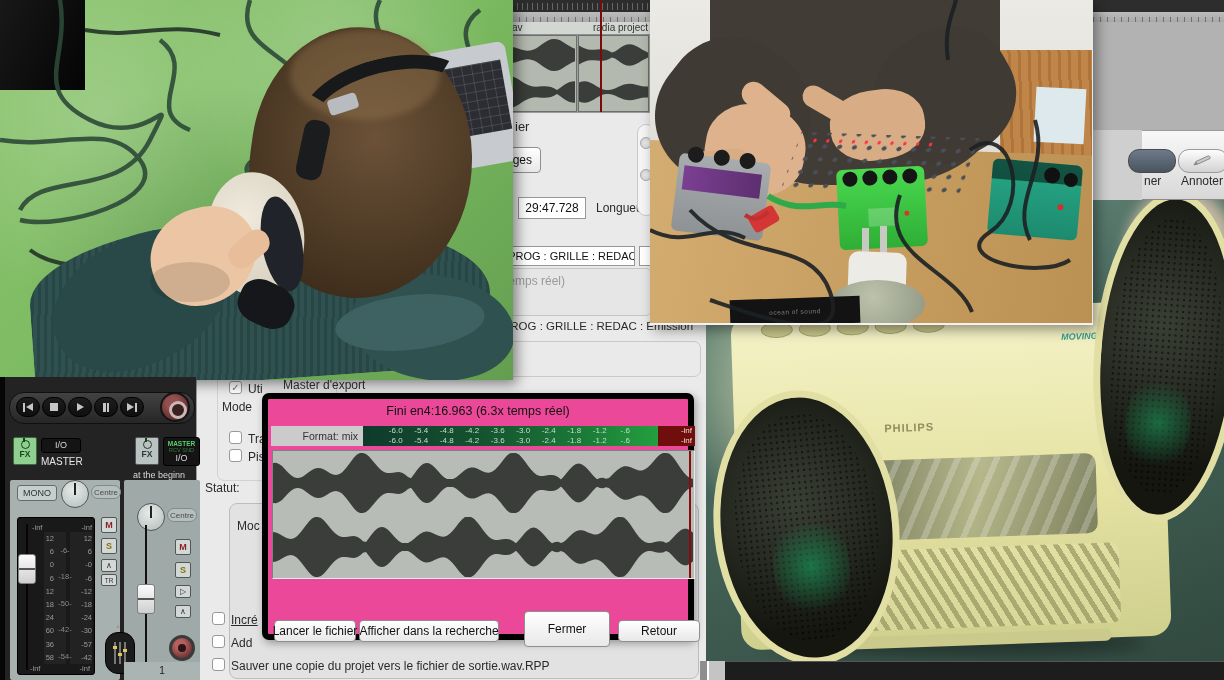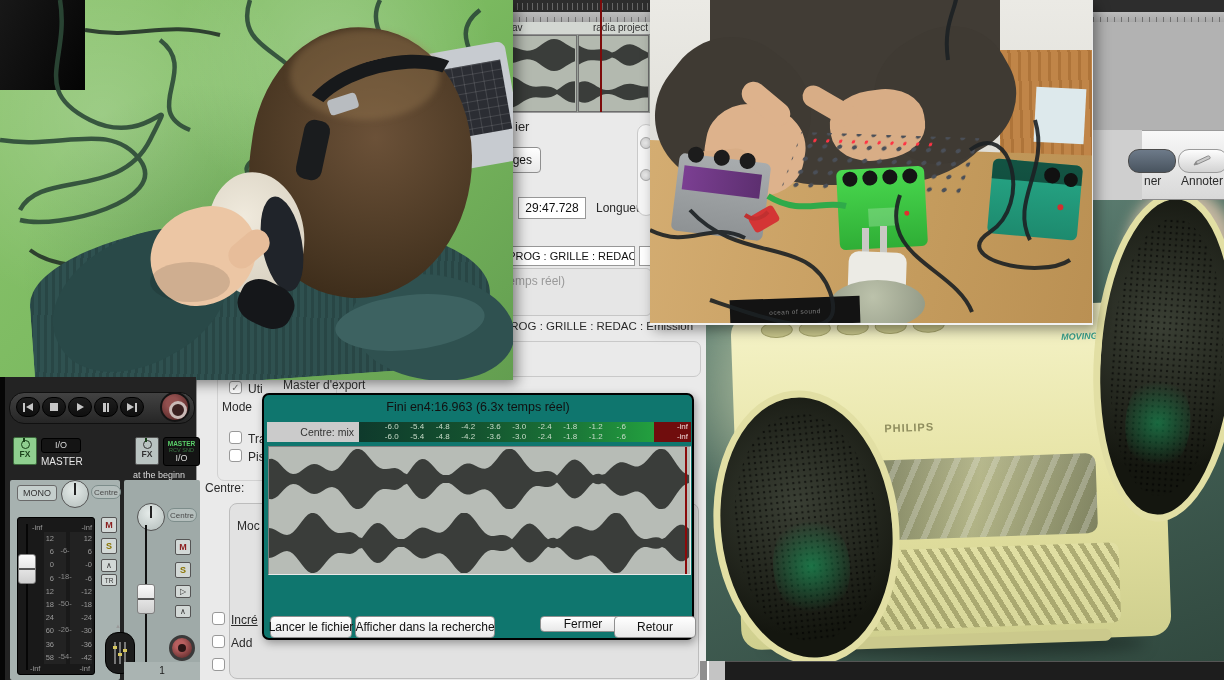--- a/index.html
+++ b/index.html
@@ -22,21 +22,21 @@
   .cap-dark{background:linear-gradient(#6d7a89,#49545f);border-color:#4a4a4a;}
   .cap-light{background:linear-gradient(#fdfdfd,#d2d2d2);}
   .pv-label{font-size:12px;color:#2a2a2a;}
   
   .dialog{left:196px;top:112px;width:516px;height:568px;background:#eaeaea;border-left:1px solid #9b9b9b;border-top:1px solid #9b9b9b;box-sizing:border-box;}
   .dlg-text{font-size:12px;color:#2a2a2a;white-space:nowrap;}
   .field{background:#fff;border:1px solid #979797;box-sizing:border-box;font-size:11px;color:#111;white-space:nowrap;overflow:hidden;}
   .btn{background:linear-gradient(#ffffff,#e8e8e8);border:1px solid #8f8f8f;border-radius:4px;font-size:12px;color:#111;display:flex;align-items:center;justify-content:center;white-space:nowrap;box-sizing:border-box;}
   .gbox{border:1px solid #c9c9c9;border-radius:7px;box-sizing:border-box;}
   .cb{width:13px;height:13px;background:#fff;border:1px solid #999;border-radius:3px;box-sizing:border-box;font-size:10px;line-height:11px;text-align:center;color:#777;}
-  .status-panel{left:262px;top:393px;width:432px;height:247px;background:#0f766e;border:2px solid #000000;border-radius:7px;box-shadow:2px 3px 9px rgba(0,0,0,.35);box-sizing:border-box;}
+  .status-panel{left:262px;top:393px;width:432px;height:247px;background:#ec4899;border:6px solid #000000;border-radius:7px;box-shadow:2px 3px 9px rgba(0,0,0,.35);box-sizing:border-box;}
   .meter{display:flex;height:20px;overflow:hidden;}
   .m-label{width:92px;background:#cbcbcb;font-size:10.5px;color:#333;text-align:right;line-height:20px;padding-right:5px;box-sizing:border-box;}
   .m-green{flex:1;background:linear-gradient(90deg,#0f3a2c,#14532f 40%,#1b7a38 75%,#23a03f);display:flex;flex-direction:column;}
   .m-row{flex:1;display:flex;padding:0 20px;}
   .m-row span{flex:1;text-align:center;font-size:8px;line-height:10px;color:#c8dcca;}
   .m-red{width:37px;background:#700d0d;display:flex;flex-direction:column;align-items:flex-end;padding-right:3px;box-sizing:border-box;}
   .m-red span{font-size:8px;line-height:10px;color:#f0d8d8;}
   .wavebox{background:#b7bcb6;border-top:1px solid #7f7f7f;border-left:1px solid #7f7f7f;border-bottom:1px solid #e9e9e9;border-right:1px solid #e9e9e9;box-sizing:border-box;}
   
   .mixer{left:0;top:377px;width:196px;height:303px;background:#232323;border-left:5px solid #060606;box-sizing:border-box;}
@@ -136,41 +136,42 @@
     <div class="abs gbox" style="left:294px;top:228px;width:210px;height:36px;"></div>
     <div class="abs gbox" style="left:20px;top:258px;width:120px;height:110px;border-color:#d2d2d2;"></div>
 
     <div class="abs cb" style="left:32px;top:268px;"><span>✓</span></div>
     <div class="abs dlg-text" style="left:51px;top:269px;">Uti</div>
     <div class="abs dlg-text" style="left:25px;top:287px;">Mode</div>
     <div class="abs cb" style="left:32px;top:318px;"></div>
     <div class="abs dlg-text" style="left:51px;top:319px;">Tra</div>
     <div class="abs cb" style="left:32px;top:336px;"></div>
     <div class="abs dlg-text" style="left:51px;top:337px;">Pis</div>
-    <div class="abs dlg-text" style="left:8px;top:368px;">Centre:</div>
+    <div class="abs dlg-text" style="left:8px;top:368px;">Statut:</div>
     <div class="abs" style="left:32px;top:390px;width:470px;height:176px;background:#e2e2e2;border:1px solid #bdbdbd;border-radius:8px;box-sizing:border-box;"></div>
     <div class="abs dlg-text" style="left:40px;top:406px;">Moc</div>
 
     <div class="abs cb" style="left:15px;top:499px;"></div>
     <div class="abs dlg-text" style="left:34px;top:500px;text-decoration:underline;">Incré</div>
     <div class="abs cb" style="left:15px;top:522px;"></div>
     <div class="abs dlg-text" style="left:34px;top:523px;">Add</div>
     <div class="abs cb" style="left:15px;top:545px;"></div>
+    <div class="abs dlg-text" style="left:34px;top:546px;">Sauver une copie du projet vers le fichier de sortie.wav.RPP</div>
   </div>
 
   <div class="abs knobstrip">
     <div class="abs ks-circle" style="left:2px;top:12px;"></div>
     <div class="abs ks-circle" style="left:2px;top:44px;"></div>
   </div>
 
   <div class="abs dlg-text" style="left:283px;top:378px;color:#333;">Master d'export</div>
   <div class="abs status-panel">
     <div class="abs" style="left:0;top:5px;width:100%;text-align:center;font-size:12.5px;color:#111;">Fini en4:16.963 (6.3x temps réel)</div>
     <div class="abs meter" style="left:3px;top:27px;width:424px;">
-      <div class="m-label">Centre: mix</div>
+      <div class="m-label">Format: mix</div>
       <div class="m-green">
         <div class="m-row">
             <span>-6.0</span>
             <span>-5.4</span>
             <span>-4.8</span>
             <span>-4.2</span>
             <span>-3.6</span>
             <span>-3.0</span>
             <span>-2.4</span>
             <span>-1.8</span>
@@ -197,21 +198,21 @@
     </div>
     <div class="abs wavebox" style="left:4px;top:51px;width:423px;height:129px;">
       <svg id="wv-main" width="421" height="127">
           <polygon points="0,12.1 3,11.7 6,12.9 9,15.1 12,18.2 15,21.4 18,24.2 21,26.2 24,27.0 27,26.7 30,25.4 33,23.3 36,21.0 39,18.9 42,17.4 45,16.9 48,17.3 51,18.6 54,20.3 57,22.2 60,23.5 63,24.0 66,23.3 69,21.4 72,18.3 75,14.5 78,10.4 81,6.6 84,3.6 87,2.0 90,2.0 93,2.9 96,5.5 99,8.9 102,12.6 105,16.1 108,19.0 111,21.0 114,22.0 117,22.1 120,21.7 123,21.3 126,21.1 129,21.7 132,23.4 135,26.0 138,27.2 141,23.2 144,19.1 147,15.6 150,13.1 153,11.9 156,12.2 159,13.9 162,16.7 165,20.0 168,23.4 171,26.2 174,28.1 177,28.1 180,28.1 183,26.4 186,24.0 189,21.4 192,19.0 195,17.3 198,16.5 201,16.6 204,17.6 207,19.1 210,20.6 213,21.6 216,21.8 219,20.8 222,18.7 225,15.6 228,11.9 231,8.0 234,4.6 237,2.2 240,2.0 243,2.0 246,3.5 249,6.7 252,10.6 255,14.8 258,18.6 261,21.8 264,23.9 267,24.9 270,25.1 273,24.6 276,24.1 279,23.9 282,24.4 285,25.9 288,28.4 291,25.2 294,21.6 297,18.0 300,15.0 303,13.1 306,12.5 309,13.4 312,15.5 315,18.6 318,22.1 321,25.5 324,28.2 327,27.0 330,26.7 333,27.8 336,26.9 339,24.1 342,21.1 345,18.4 348,16.4 351,15.3 354,15.3 357,16.0 360,17.3 363,18.6 366,19.4 369,19.4 372,18.3 375,16.2 378,13.2 381,9.7 384,6.2 387,3.4 390,2.0 393,2.0 396,2.4 399,5.0 402,8.7 405,13.2 408,17.7 411,21.7 414,24.9 417,27.0 420,27.9 420,36.1 417,37.0 414,39.1 411,42.3 408,46.3 405,50.8 402,55.3 399,59.0 396,61.6 393,62.0 390,62.0 387,60.6 384,57.8 381,54.3 378,50.8 375,47.8 372,45.7 369,44.6 366,44.6 363,45.4 360,46.7 357,48.0 354,48.7 351,48.7 348,47.6 345,45.6 342,42.9 339,39.9 336,37.1 333,36.2 330,37.3 327,37.0 324,35.8 321,38.5 318,41.9 315,45.4 312,48.5 309,50.6 306,51.5 303,50.9 300,49.0 297,46.0 294,42.4 291,38.8 288,35.6 285,38.1 282,39.6 279,40.1 276,39.9 273,39.4 270,38.9 267,39.1 264,40.1 261,42.2 258,45.4 255,49.2 252,53.4 249,57.3 246,60.5 243,62.0 240,62.0 237,61.8 234,59.4 231,56.0 228,52.1 225,48.4 222,45.3 219,43.2 216,42.2 213,42.4 210,43.4 207,44.9 204,46.4 201,47.4 198,47.5 195,46.7 192,45.0 189,42.6 186,40.0 183,37.6 180,35.9 177,35.9 174,35.9 171,37.8 168,40.6 165,44.0 162,47.3 159,50.1 156,51.8 153,52.1 150,50.9 147,48.4 144,44.9 141,40.8 138,36.8 135,38.0 132,40.6 129,42.3 126,42.9 123,42.7 120,42.3 117,41.9 114,42.0 111,43.0 108,45.0 105,47.9 102,51.4 99,55.1 96,58.5 93,61.1 90,62.0 87,62.0 84,60.4 81,57.4 78,53.6 75,49.5 72,45.7 69,42.6 66,40.7 63,40.0 60,40.5 57,41.8 54,43.7 51,45.4 48,46.7 45,47.1 42,46.6 39,45.1 36,43.0 33,40.7 30,38.6 27,37.3 24,37.0 21,37.8 18,39.8 15,42.6 12,45.8 9,48.9 6,51.1 3,52.3 0,51.9" fill="#3a3d3a"></polygon>
           <polygon points="0,80.9 3,81.4 6,82.7 9,84.4 12,86.2 15,87.6 18,88.0 21,87.3 24,85.3 27,82.1 30,78.3 33,74.2 36,70.4 39,67.5 42,66.0 45,66.0 48,67.1 51,69.6 54,73.1 57,76.8 60,80.3 63,83.1 66,85.1 69,86.0 72,86.1 75,85.7 78,85.2 81,85.1 84,85.8 87,87.5 90,90.2 93,91.0 96,87.0 99,82.9 102,79.5 105,77.0 108,75.9 111,76.3 114,78.0 117,80.8 120,84.2 123,87.5 126,90.3 129,92.1 132,92.1 135,92.0 138,90.3 141,87.9 144,85.2 147,82.9 150,81.2 153,80.4 156,80.7 159,81.7 162,83.2 165,84.6 168,85.6 171,85.8 174,84.8 177,82.6 180,79.4 183,75.7 186,71.8 189,68.5 192,66.1 195,66.0 198,66.0 201,67.7 204,70.9 207,74.8 210,79.0 213,82.8 216,85.9 219,88.0 222,88.9 225,89.0 228,88.6 231,88.1 234,87.9 237,88.5 240,90.0 243,92.3 246,89.0 249,85.4 252,81.8 255,78.9 258,77.0 261,76.5 264,77.5 267,79.7 270,82.8 273,86.3 276,89.7 279,92.3 282,90.9 285,90.7 288,91.9 291,90.8 294,87.9 297,84.9 300,82.2 303,80.3 306,79.3 309,79.3 312,80.1 315,81.4 318,82.6 321,83.4 324,83.4 327,82.2 330,80.1 333,77.0 336,73.5 339,70.1 342,67.2 345,66.0 348,66.0 351,66.5 354,69.2 357,73.0 360,77.4 363,81.9 366,85.9 369,89.1 372,91.1 375,92.0 378,91.9 381,91.3 384,90.6 387,90.2 390,90.6 393,91.9 396,90.7 399,87.8 402,84.6 405,81.5 408,79.1 411,77.8 414,77.8 417,79.2 420,81.7 420,110.3 417,112.8 414,114.2 411,114.2 408,112.9 405,110.5 402,107.4 399,104.2 396,101.3 393,100.1 390,101.4 387,101.8 384,101.4 381,100.7 378,100.1 375,100.0 372,100.9 369,102.9 366,106.1 363,110.1 360,114.6 357,119.0 354,122.8 351,125.5 348,126.0 345,126.0 342,124.8 339,121.9 336,118.5 333,115.0 330,111.9 327,109.8 324,108.6 321,108.6 318,109.4 315,110.6 312,111.9 309,112.7 306,112.7 303,111.7 300,109.8 297,107.1 294,104.1 291,101.2 288,100.1 285,101.3 282,101.1 279,99.7 276,102.3 273,105.7 270,109.2 267,112.3 264,114.5 261,115.5 258,115.0 255,113.1 252,110.2 249,106.6 246,103.0 243,99.7 240,102.0 237,103.5 234,104.1 231,103.9 228,103.4 225,103.0 222,103.1 219,104.0 216,106.1 213,109.2 210,113.0 207,117.2 204,121.1 201,124.3 198,126.0 195,126.0 192,125.9 189,123.5 186,120.2 183,116.3 180,112.6 177,109.4 174,107.2 171,106.2 168,106.4 165,107.4 162,108.8 159,110.3 156,111.3 153,111.6 150,110.8 147,109.1 144,106.8 141,104.1 138,101.7 135,100.0 132,99.9 129,99.9 126,101.7 123,104.5 120,107.8 117,111.2 114,114.0 111,115.7 108,116.1 105,115.0 102,112.5 99,109.1 96,105.0 93,101.0 90,101.8 87,104.5 84,106.2 81,106.9 78,106.8 75,106.3 72,105.9 69,106.0 66,106.9 63,108.9 60,111.7 57,115.2 54,118.9 51,122.4 48,124.9 45,126.0 42,126.0 39,124.5 36,121.6 33,117.8 30,113.7 27,109.9 24,106.7 21,104.7 18,104.0 15,104.4 12,105.8 9,107.6 6,109.3 3,110.6 0,111.1" fill="#3a3d3a"></polygon>
         </svg>
       <div class="abs" style="left:416px;top:0;width:2px;height:127px;background:#8a0b0b;"></div>
     </div>
     <div class="abs btn" style="left:6px;top:221px;width:82px;height:22px;">Lancer le fichier</div>
     <div class="abs btn" style="left:91px;top:221px;width:140px;height:22px;">Afficher dans la recherche</div>
-    <div class="abs btn" style="left:256px;top:221px;width:86px;height:16px;margin-left:20px;">Fermer</div>
+    <div class="abs btn" style="left:256px;top:212px;width:86px;height:36px;">Fermer</div>
     <div class="abs btn" style="left:350px;top:221px;width:82px;height:22px;">Retour</div>
   </div>
 
   <div class="abs photo ph3">
     <div class="abs blob" style="left:-60px;top:60px;width:360px;height:260px;background:radial-gradient(circle,rgba(239,243,198,.95),rgba(239,243,198,0) 70%);filter:blur(6px);"></div>
     <div class="abs blob" style="left:420px;top:-12px;width:110px;height:130px;background:#d9c3ab;filter:blur(7px);opacity:.85;"></div>
     <div class="abs" style="left:60px;top:428px;width:380px;height:28px;border-radius:50%;background:rgba(0,0,0,.35);filter:blur(8px);"></div>
     <div class="abs" style="left:30px;top:108px;width:430px;height:335px;border-radius:20px;transform:rotate(-2deg);background:linear-gradient(180deg,#f5f3c8,#e5e2a2 55%,#cfcf8e);">
       <div class="abs" style="left:30px;top:8px;width:200px;height:18px;">
         <div class="abs blob" style="left:0;top:0;width:30px;height:14px;background:#c9c78c;border:1px solid #a8a66c;"></div>
@@ -403,33 +404,33 @@
           <span>18</span>
           <span>24</span>
           <span>60</span>
           <span>36</span>
           <span>58</span>
         </div>
       <div class="abs scale-col scale-mid" style="left:38px;top:20px;width:18px;">
           <span>-6-</span>
           <span>-18-</span>
           <span>-50-</span>
-          <span>-26-</span>
+          <span>-42-</span>
           <span>-54-</span>
         </div>
       <div class="abs scale-col" style="left:58px;top:14px;width:16px;">
           <span>12</span>
           <span>6</span>
           <span>-0</span>
           <span>-6</span>
           <span>-12</span>
           <span>-18</span>
           <span>-24</span>
           <span>-30</span>
-          <span>-36</span>
+          <span>-57</span>
           <span>-42</span>
         </div>
       <div class="abs scale-col inf-y" style="left:12px;top:144px;width:60px;flex-direction:row;justify-content:space-between;display:flex;">
           <span>-inf</span>
           <span>-inf</span>
         </div>
       <div class="abs fadercap" style="left:0;top:36px;width:18px;height:30px;">
           <div class="abs capline"></div>
         </div>
     </div>

